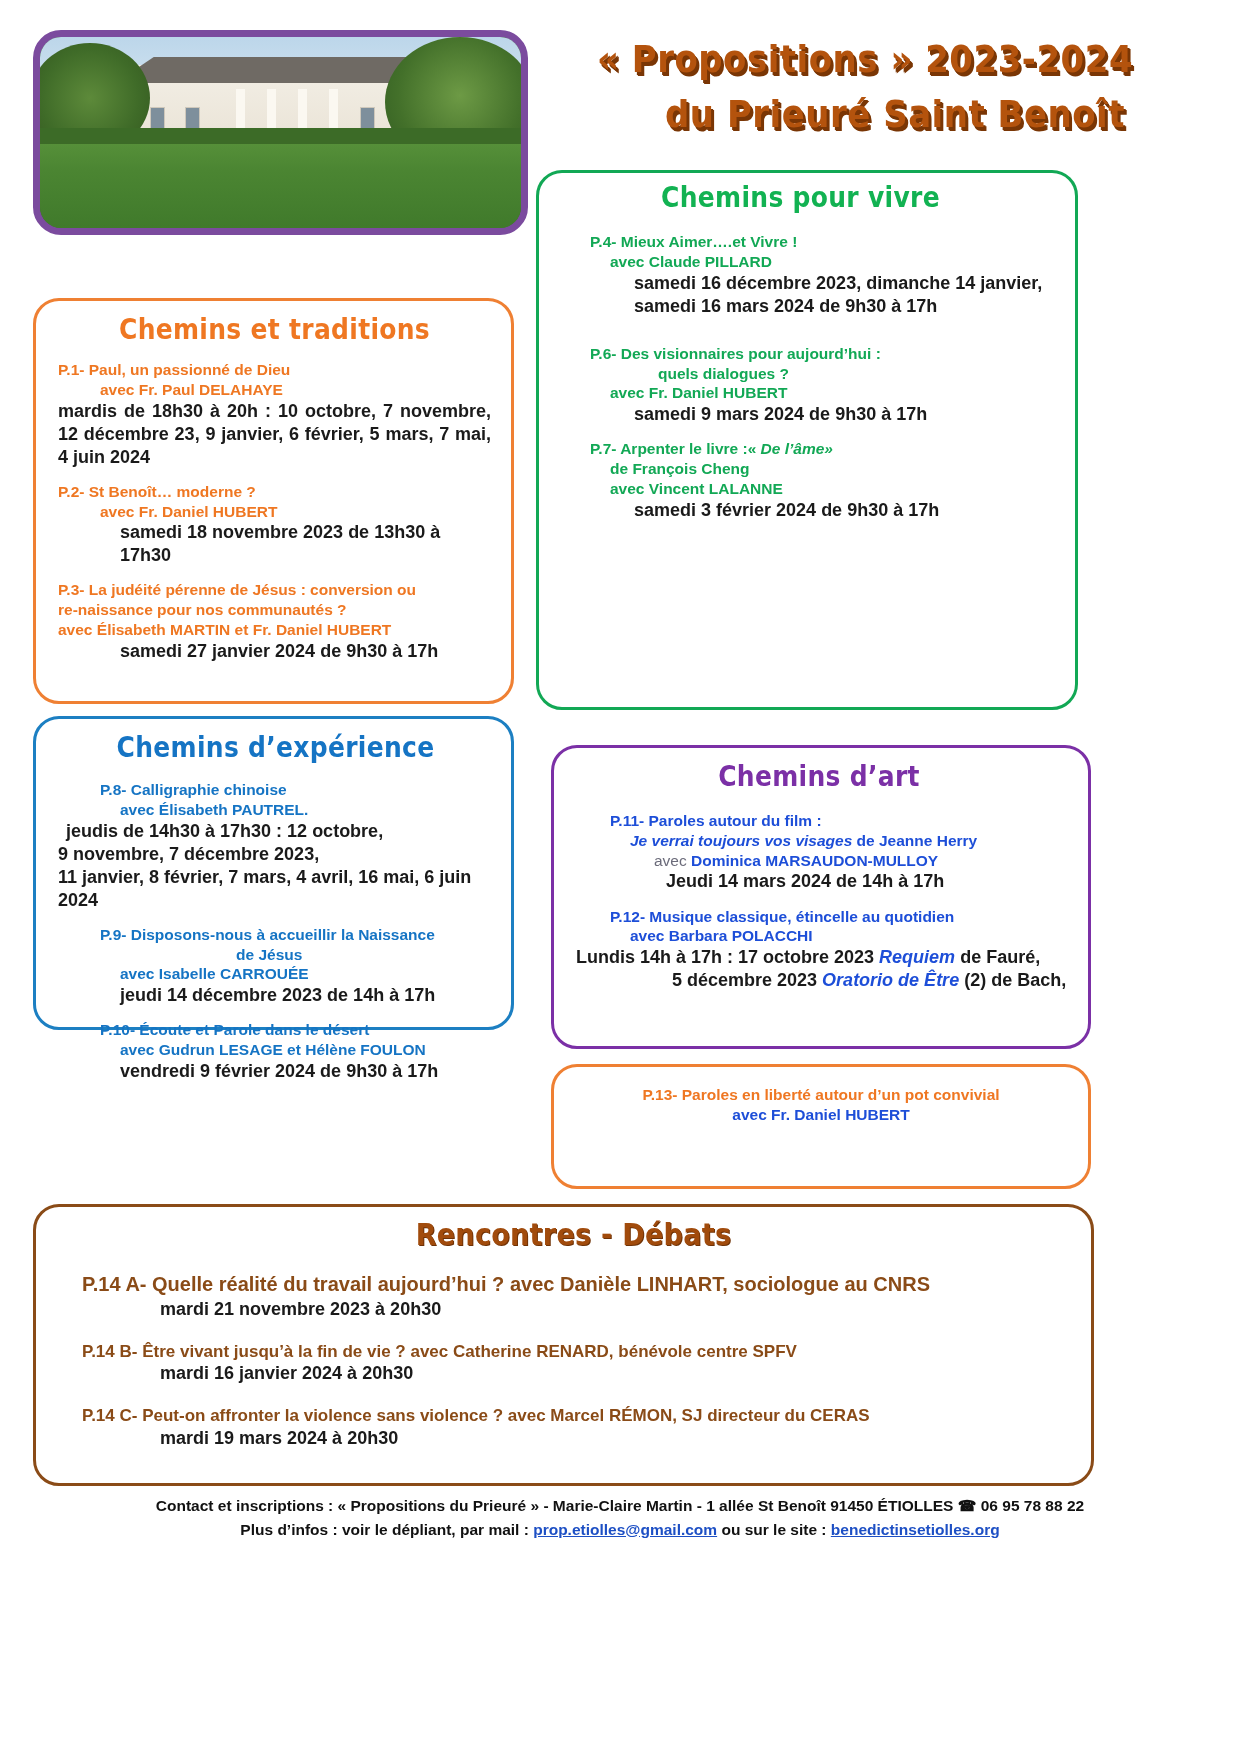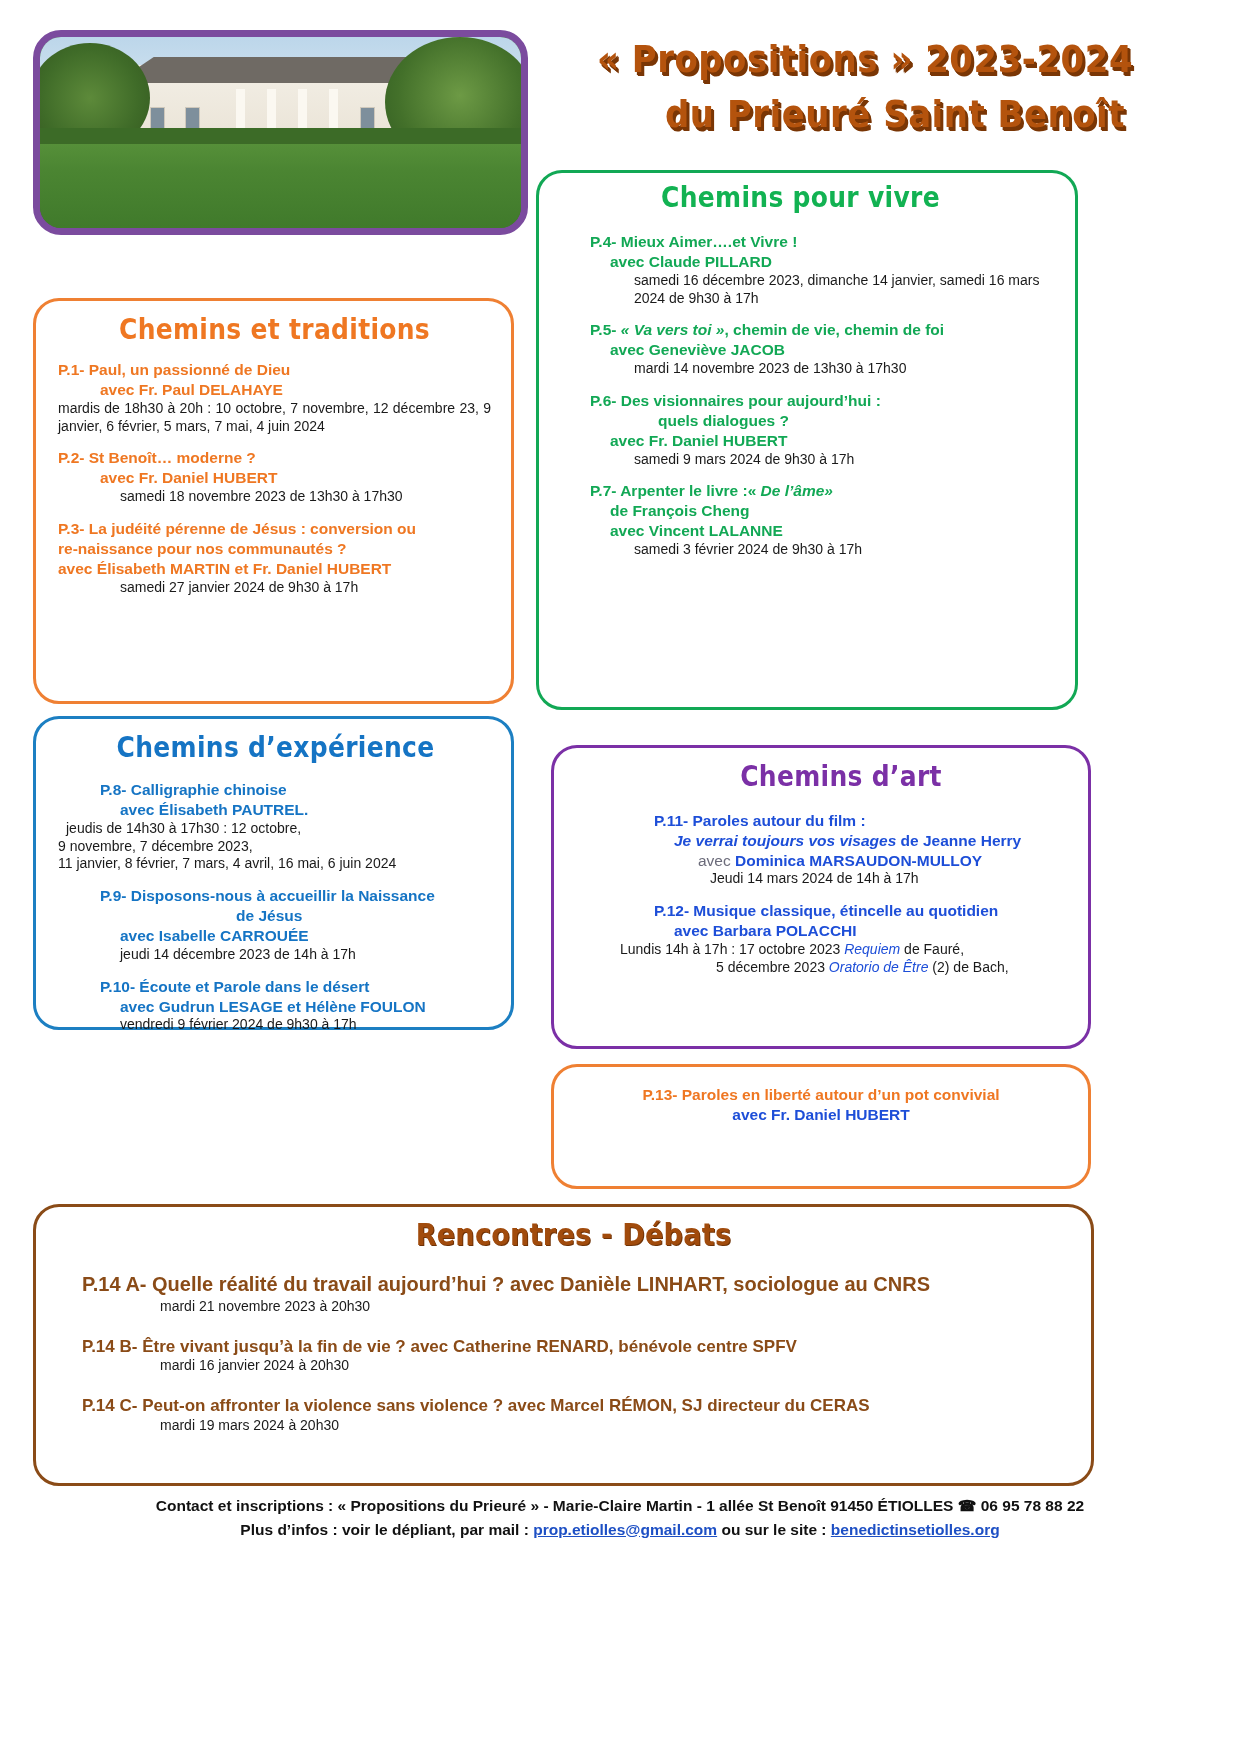--- a/index.html
+++ b/index.html
@@ -89,36 +89,36 @@
   }
   .t-orange { color:#ef7722; }
   .t-green  { color:#12b252; }
   .t-blue   { color:#1574c4; }
   .t-purple { color:#7b30a6; }
   .t-brown  { color:#a14b0c; text-shadow:1px 1px 0 #6f3206; }
 
   .body { font-size:15.5px; line-height:1.28; }
   .hl { font-weight:bold; }
   .ital { font-style:italic; }
-  .dt { color:#1a1a1a; font-weight:normal; font-size:14px; }
+  .dt { color:#1a1a1a; font-weight:bold; font-size:18px; }
   .c-orange { color:#ef7722; }
   .c-green  { color:#12a855; }
   .c-blue   { color:#1574c4; }
   .c-purple { color:#1d4ed8; }
   .c-brown  { color:#8a4b17; }
   .indent1 { padding-left:42px; }
   .indent2 { padding-left:62px; }
   .indent3 { padding-left:86px; }
   .gap { height:13px; }
   .just { text-align:justify; }
 
   .pad-o { padding:14px 20px 0 22px; }
   .pad-g { padding:10px 22px 0 9px; }
   .pad-b { padding:14px 18px 0 22px; }
-  .pad-p { padding:14px 18px 0 14px;margin-left:44px; }
+  .pad-p { padding:14px 18px 0 14px; }
   .pad-pot { padding:18px 20px 0 20px; }
   .pad-r { padding:12px 26px 0 28px; }
 
   .avec-light { font-weight:normal; color:#6b6b7a; }
 
   
   .footer {
     position:absolute; left:0; top:1494px; width:1240px;
     text-align:center; font-size:15.5px; font-weight:bold; color:#111;
     line-height:1.5;
@@ -198,25 +198,20 @@
       <div class="sec-title t-green" style="margin-bottom:20px;">Chemins pour vivre</div>
 
       <div class="body">
         <div class="hl c-green indent1">P.4- Mieux Aimer….et Vivre !</div>
         <div class="hl c-green indent2">avec Claude PILLARD</div>
         <div class="dt indent3">samedi 16 décembre 2023,  dimanche 14 janvier, samedi 16 mars 2024 de 9h30  à 17h</div>
       </div>
 
       <div class="gap"></div>
 
-      <div class="body">
-        <div class="hl c-green indent1"><span>P.5- </span><span class="ital">« Va vers toi »</span><span>, chemin de vie, chemin de foi</span></div>
-        <div class="hl c-green indent2">avec Geneviève JACOB</div>
-        <div class="dt indent3">mardi 14 novembre 2023 de 13h30 à 17h30</div>
-      </div>
 
       <div class="gap"></div>
 
       <div class="body">
         <div class="hl c-green indent1">P.6-  Des visionnaires pour aujourd’hui :</div>
         <div class="hl c-green" style="padding-left:110px">quels dialogues ?</div>
         <div class="hl c-green indent2">avec Fr. Daniel HUBERT</div>
         <div class="dt indent3">samedi 9 mars 2024 de 9h30 à 17h</div>
       </div>
 

